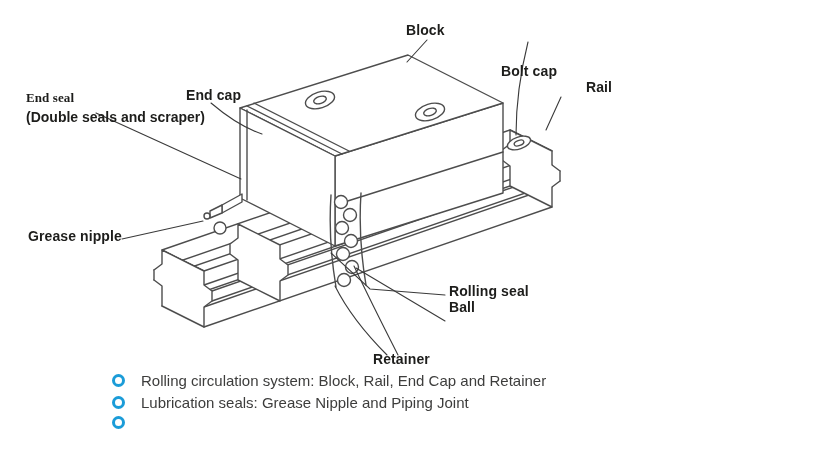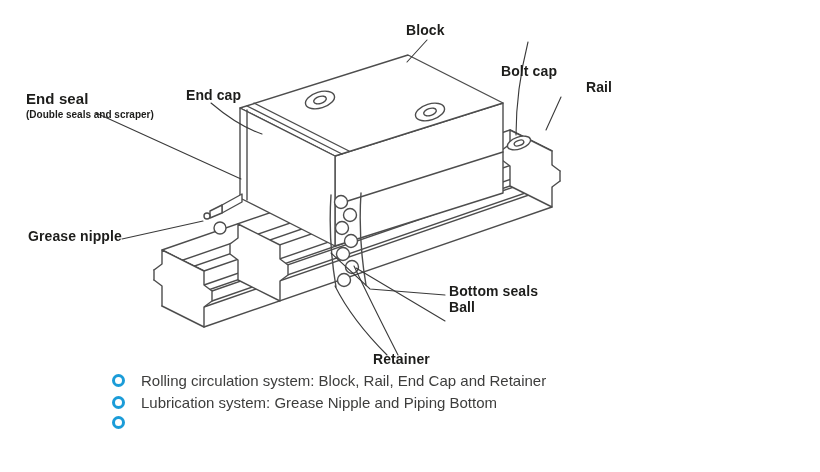--- a/index.html
+++ b/index.html
@@ -5,23 +5,23 @@
   html,body{margin:0;padding:0;background:#ffffff;}
   .screen{
     position:relative;width:776px;height:472px;background:#ffffff;
     font-family:"Liberation Sans",sans-serif;overflow:hidden;
   }
   .diagram-svg{position:absolute;left:0;top:0;}
   .lbl{
     position:absolute;font-weight:bold;font-size:14px;color:#1d1d1b;
     white-space:nowrap;letter-spacing:.1px;
   }
-  .lbl-big{font-size:15px;}
+  .lbl-big{font-size:13px;font-family:Liberation Serif, serif;}
   .lbl-note{
-    position:absolute;font-weight:bold;font-size:10px;color:#1d1d1b;white-space:nowrap;
+    position:absolute;font-weight:bold;font-size:14px;color:#1d1d1b;white-space:nowrap;
   }
   .legend{position:absolute;left:112px;top:372px;width:690px;}
   .legend-row{display:flex;align-items:center;margin-bottom:5px;}
   .legend-bullet{
     width:7px;height:7px;border:3px solid #1b9cd8;border-radius:50%;
     margin-right:16px;flex:none;background:#fff;
   }
   .legend-text{font-size:15px;color:#3d3d3c;line-height:17px;}
 </style>
 </head>
@@ -117,31 +117,31 @@
     </g>
   </svg>
 
   <div class="lbl" style="left:406px;top:22px;">Block</div>
   <div class="lbl" style="left:501px;top:22px;margin-top:41px;">Bolt cap</div>
   <div class="lbl" style="left:586px;top:79px;">Rail</div>
   <div class="lbl" style="left:186px;top:87px;">End cap</div>
   <div class="lbl lbl-big" style="left:26px;top:90px;">End seal</div>
   <div class="lbl-note" style="left:26px;top:109px;">(Double seals and scraper)</div>
   <div class="lbl" style="left:28px;top:228px;">Grease nipple</div>
-  <div class="lbl" style="left:449px;top:283px;">Bottom seals</div>
+  <div class="lbl" style="left:449px;top:283px;">Rolling seal</div>
   <div class="lbl" style="left:449px;top:299px;">Ball</div>
   <div class="lbl" style="left:373px;top:351px;">Retainer</div>
 
   <div class="legend">
     <div class="legend-row">
       <span class="legend-bullet"></span>
       <span class="legend-text">Rolling circulation system: Block, Rail, End Cap and Retainer</span>
     </div>
     <div class="legend-row">
       <span class="legend-bullet"></span>
-      <span class="legend-text">Lubrication system: Grease Nipple and Piping Bottom</span>
+      <span class="legend-text">Lubrication seals: Grease Nipple and Piping Joint</span>
     </div>
     <div class="legend-row">
       <span class="legend-bullet"></span>
     </div>
   </div>
 
 </div>
 
 </body></html>

